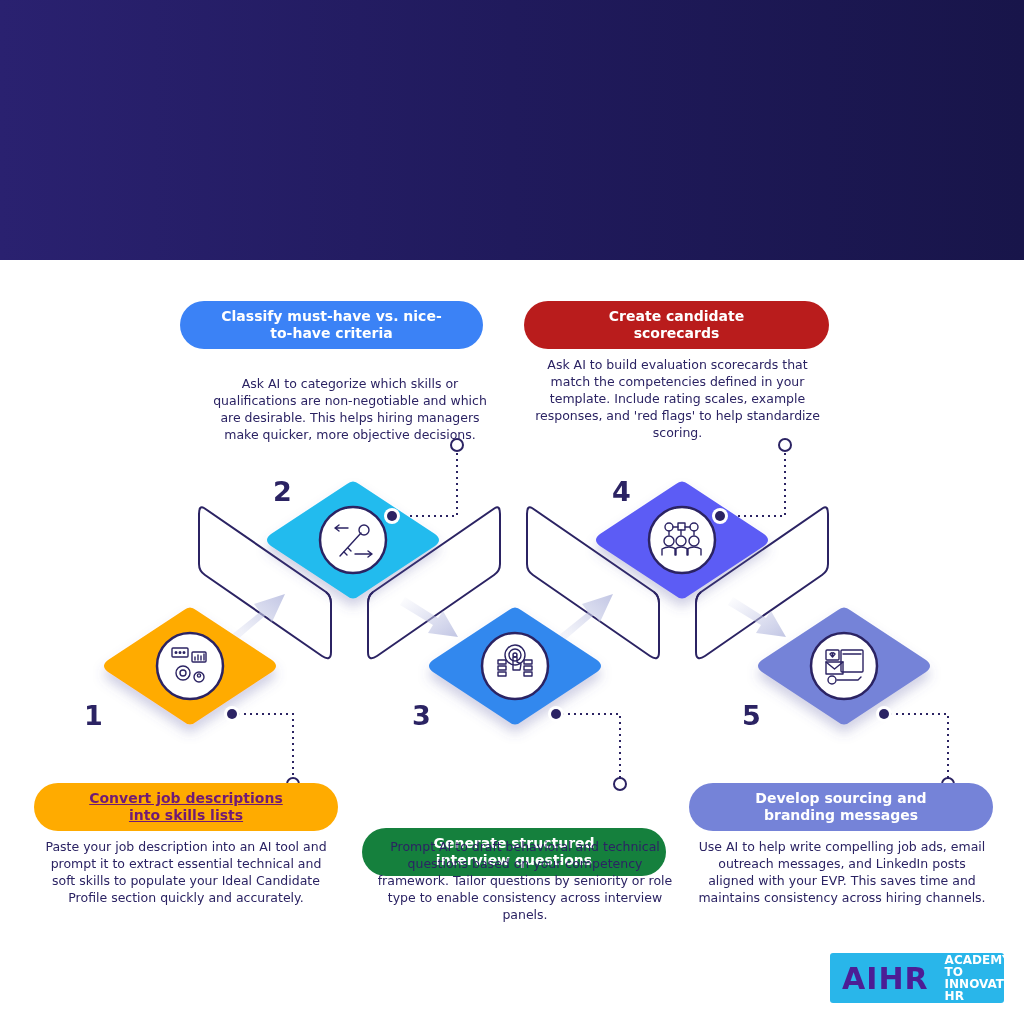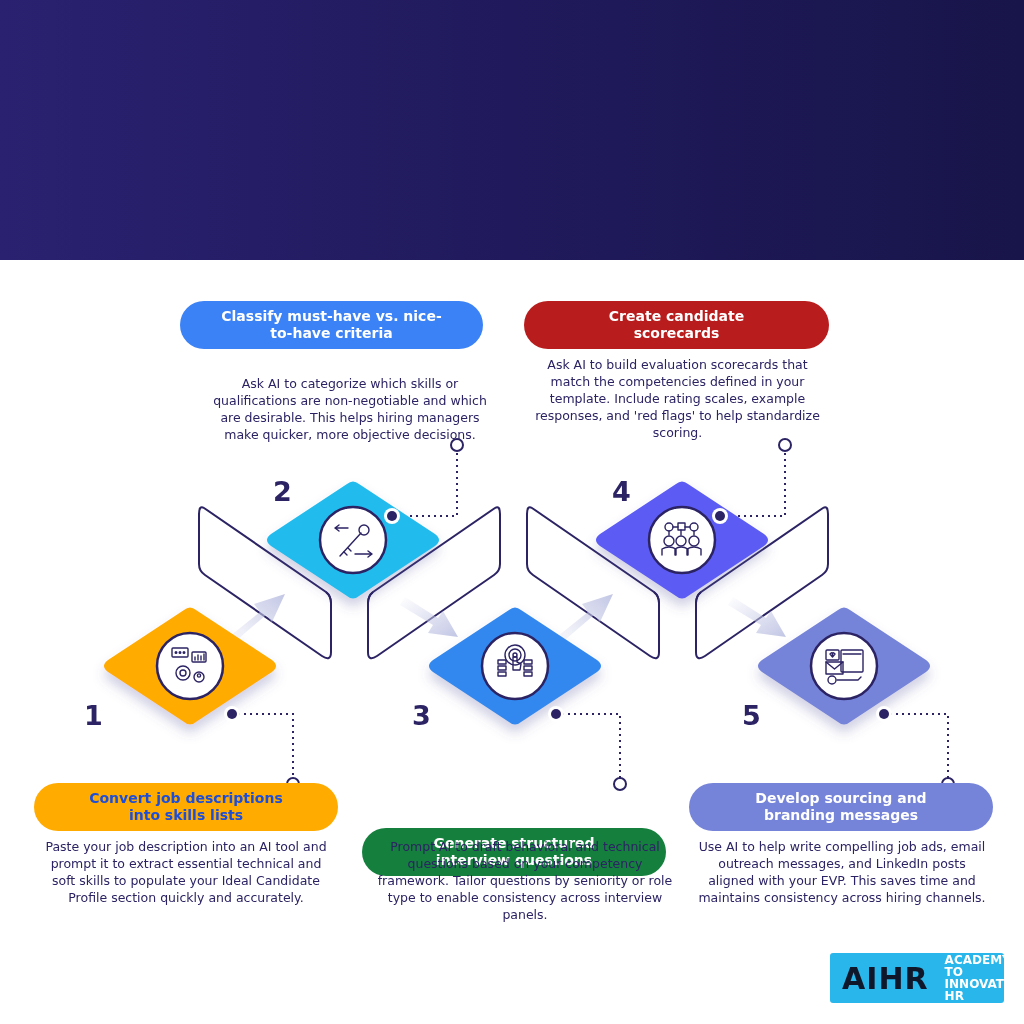--- a/index.html
+++ b/index.html
@@ -16,33 +16,33 @@
     font-size: 46px; line-height: 56px; color: #ffffff; letter-spacing: -0.5px;
   }
   .title .accent { color: #ffae00; }
   svg.diagram { position: absolute; left: 0; top: 0; width: 1024px; height: 1024px; }
 
   .pill {
     position: absolute; height: 48px; border-radius: 24px;
     display: flex; align-items: center; justify-content: center; text-align: center;
     font-weight: bold; font-size: 14px; line-height: 17px; color: #ffffff; padding: 0 20px;
   }
-  .pill.dark { color: #1d4ed8; }
+  .pill.dark { color: #701a75; text-decoration: underline; }
   .desc {
     position: absolute; text-align: center; font-size: 12.5px; line-height: 17px; color: #2b2363;
   }
   .num {
     position: absolute; font-weight: bold; font-size: 27px; color: #2b2363;
   }
 
   .logo {
     position: absolute; left: 830px; top: 953px; width: 174px; height: 50px;
     background: #29b6ea; border-radius: 3px; display: flex; align-items: center; padding-left: 12px;
   }
-  .logo-main { font-weight: bold; font-size: 30px; color: #0f172a; letter-spacing: 1px; }
+  .logo-main { font-weight: bold; font-size: 30px; color: #4c1d95; letter-spacing: 1px; }
   .logo-div { width: 1.5px; height: 34px; background: #ffffff; margin: 0 8px; }
   .logo-sub { font-weight: bold; font-size: 12px; line-height: 12px; color: #ffffff; }
 </style>
 </head>
 <body>
 
 <div class="header">
   <div class="title">
   </div>
 </div>

